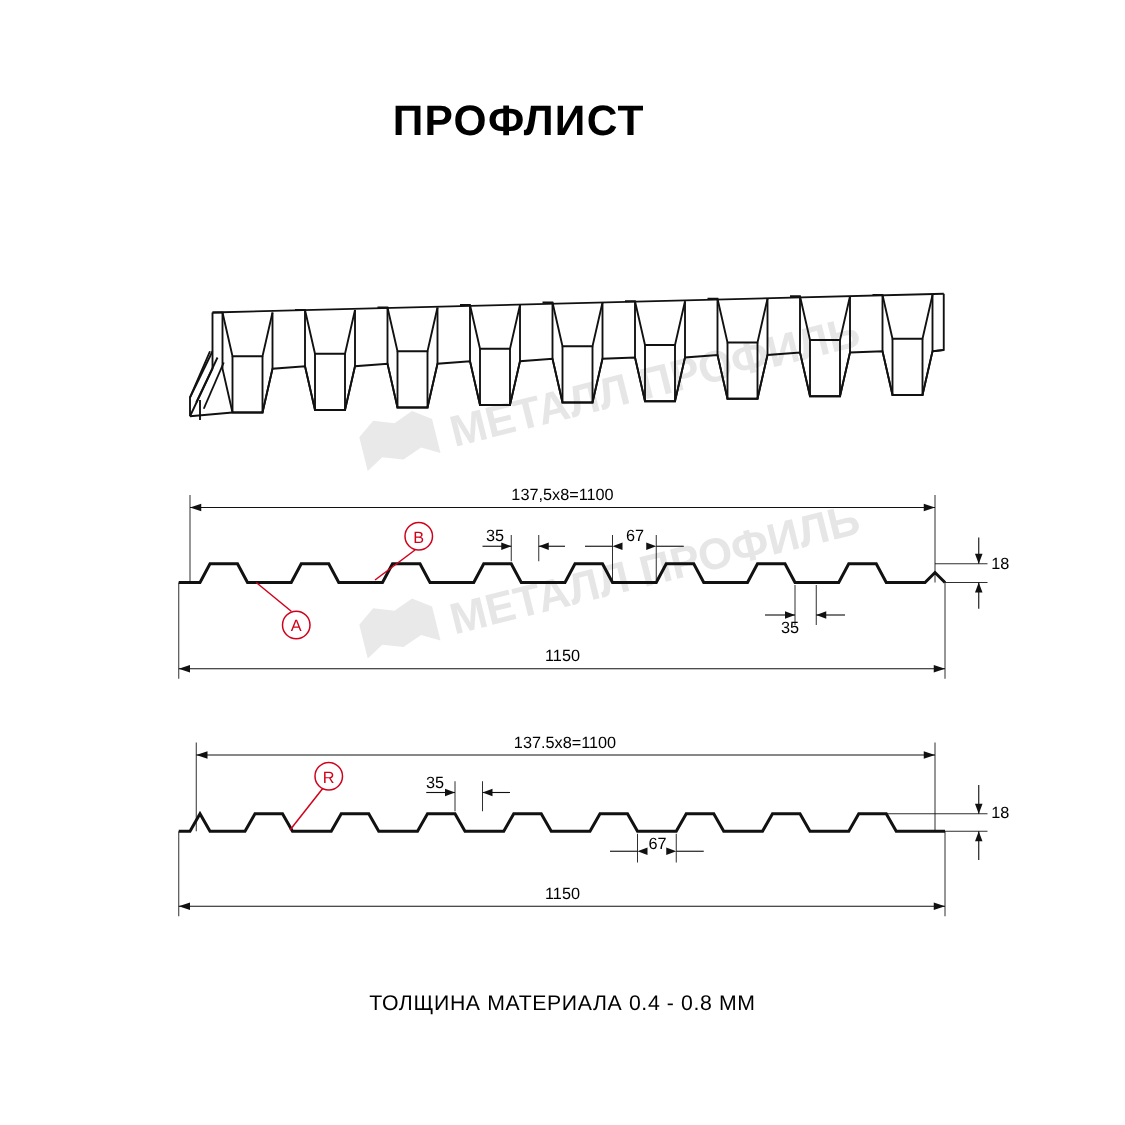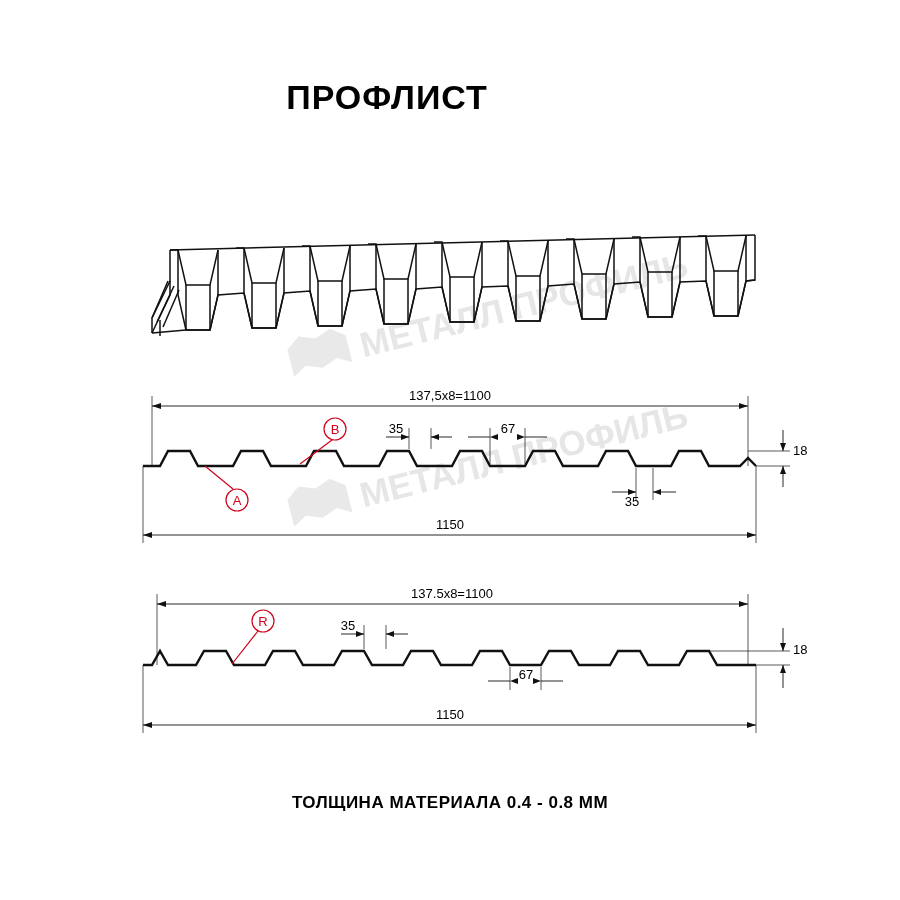--- a/index.html
+++ b/index.html
@@ -7,29 +7,29 @@
     width:900px;height:900px;
     background:#ffffff;
     font-family:"Liberation Sans", sans-serif;
     color:#000;
     position:relative;
     overflow:hidden;
   }
   .sheet{position:absolute;left:0;top:0;width:900px;height:900px;}
   .title{
     position:absolute;left:0;top:78px;width:774px;text-align:center;
-    font-size:34px;font-weight:bold;letter-spacing:1px;
+    font-size:34px;font-weight:bold;letter-spacing:1px;padding-left:28px;
   }
   .subtitle{
     position:absolute;left:0;top:132px;width:900px;text-align:center;
     font-size:17px;font-weight:bold;
   }
   .footer{
     position:absolute;left:0;top:793px;width:900px;text-align:center;
-    font-size:17px;font-weight:bold;letter-spacing:0.5px;
+    font-size:17px;font-weight:normal;letter-spacing:0.5px;
   }
   svg{position:absolute;left:0;top:0;}
   .wm{fill:#e9e9e9;}
   .wm text{font-family:"Liberation Sans",sans-serif;font-weight:bold;font-size:35px;fill:#e6e6e6;}
   .lbl{font-family:"Liberation Sans",sans-serif;font-size:13px;fill:#000;}
   .red{stroke:#d0021b;fill:none;stroke-width:1.2;}
   .redtxt{font-family:"Liberation Sans",sans-serif;font-size:13px;fill:#d0021b;}
   .prof{fill:none;stroke:#111;stroke-width:2.4;stroke-linejoin:miter;stroke-linecap:butt;}
   .iso{fill:none;stroke:#111;stroke-width:1.5;stroke-linejoin:miter;}
   .dim{stroke:#111;stroke-width:0.9;fill:none;}

